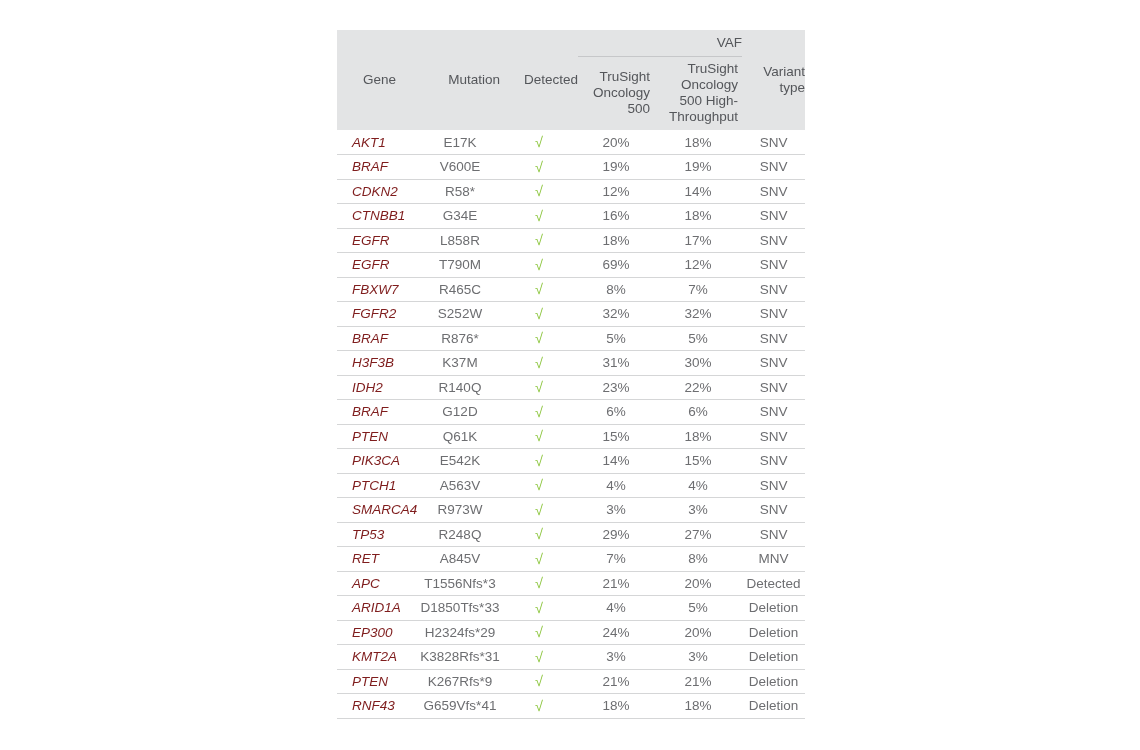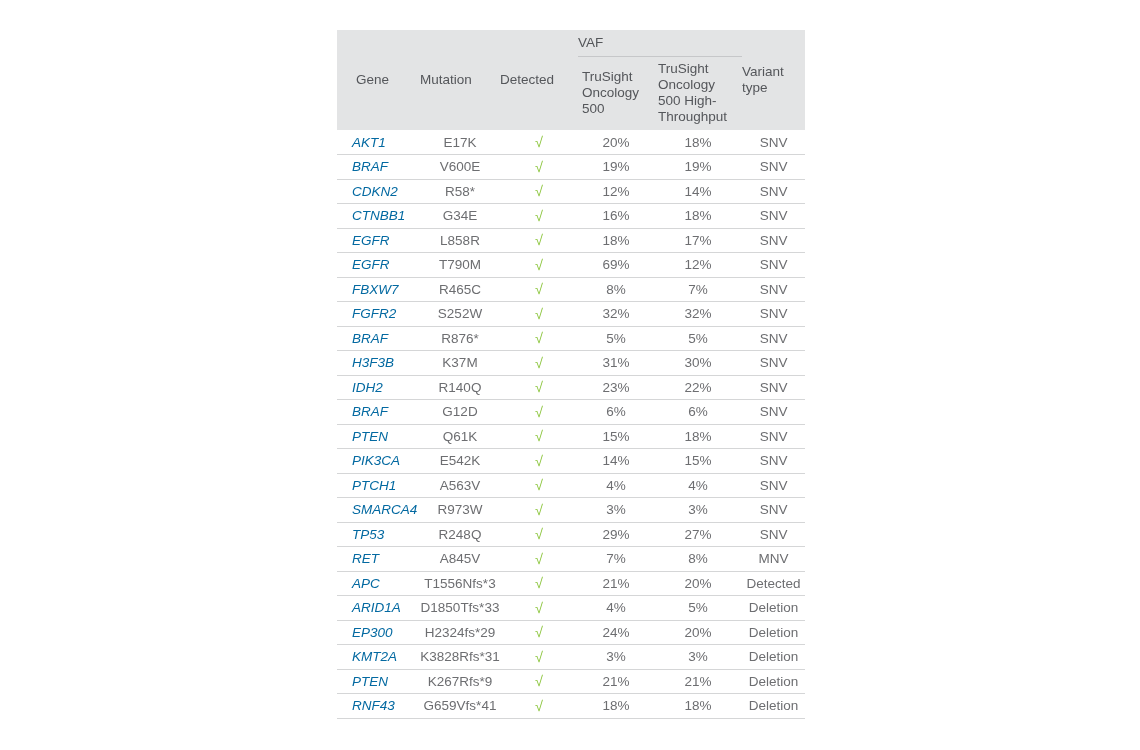--- a/index.html
+++ b/index.html
@@ -19,45 +19,45 @@
     table-layout:fixed;
     width:468px;
     font-size:13.5px;
     color:#6d6e71;
   }
   thead { background:#e3e4e5; }
   thead th {
     font-weight:400;
     color:#54565a;
     vertical-align:middle;
-    text-align:left;
+    text-align:right;
     line-height:16px;
     padding:0;
   }
-  th.col-gene-h { text-align:left; padding-left:19px; }
+  th.col-gene-h { text-align:left; padding-left:26px; }
   tr.vaf-row { height:26px; }
   tr.subhead-row { height:74px; }
   th.vaf-group {
     border-bottom:1px solid #c6c7c9;
     vertical-align:middle;
     font-weight:400;
   }
   th.subcol { padding:2px 4px; }
   tbody td {
     height:24.5px;
     border-bottom:1px solid #d5d6d7;
     text-align:center;
     vertical-align:middle;
     padding:0;
   }
   td.gene-cell {
     text-align:left;
     padding-left:15px;
     font-style:italic;
-    color:#0369a1;
+    color:#7f1d1d;
   }
   td.check-cell {
     color:#8dc63f;
     font-size:14.5px;
   }
 </style>
 </head>
 <body>
 
 <div class="table-wrap">

